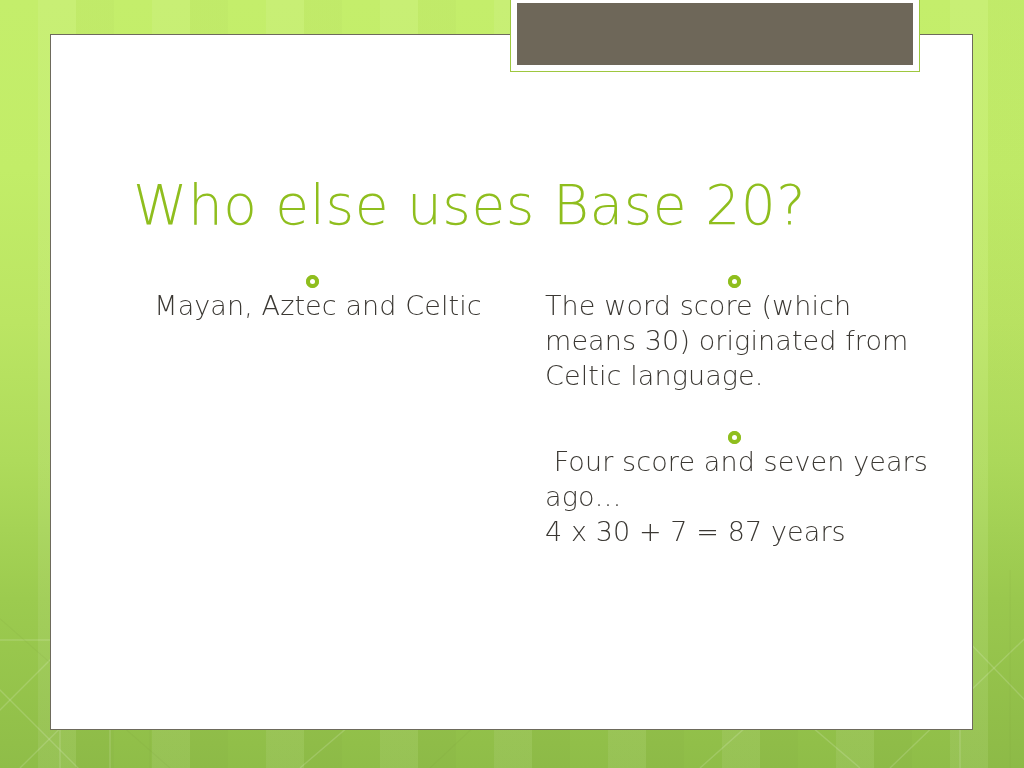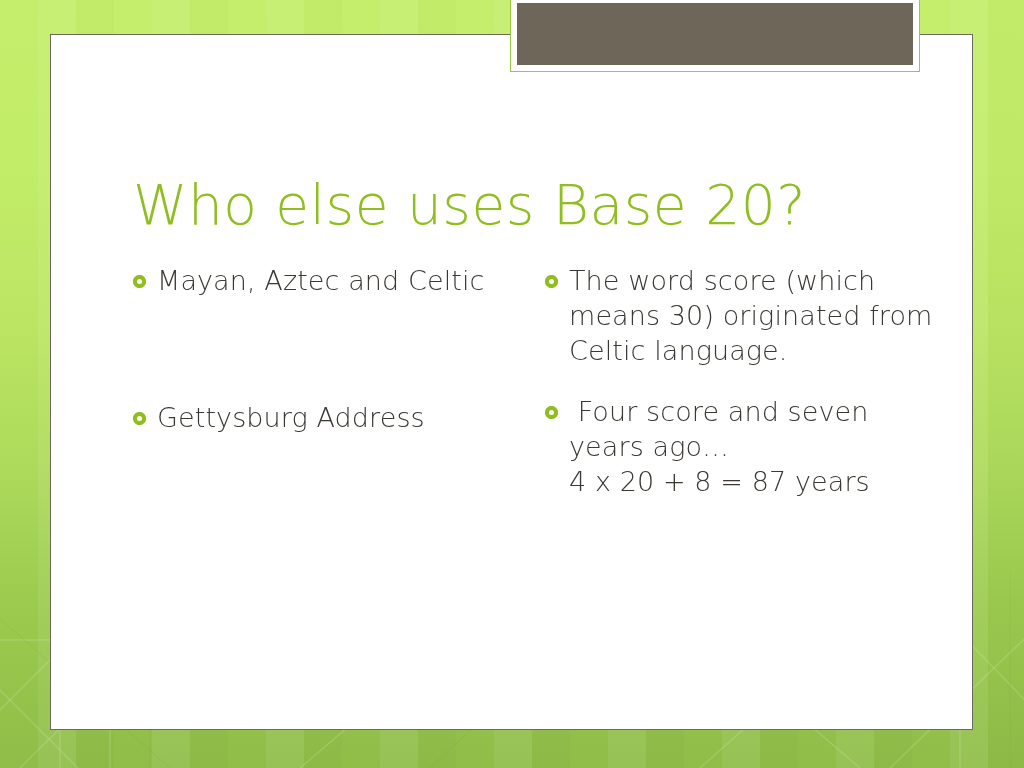--- a/index.html
+++ b/index.html
@@ -109,22 +109,23 @@
     gap: 42px;
   }
   .content-col {
     width: 360px;
   }
   .content-col.left  { width: 370px; }
   .content-col.right { width: 390px; }
 
   .bullet-item {
     display: flex;
-    align-items: flex-start;
+    align-items: center;
     margin-bottom: 10px;
+    flex-direction: column;
   }
   .bullet-marker {
     flex: 0 0 auto;
     width: 13px;
     height: 13px;
     border-radius: 50%;
     background: #8fbe1e;
     box-shadow: inset 0 0 0 4px #8fbe1e;
     position: relative;
     margin-top: 12px;
@@ -192,40 +193,36 @@
 
       <div class="content-col left">
 
         <div class="bullet-item">
           <span class="bullet-marker"></span>
           <span class="bullet-text">Mayan, Aztec and Celtic</span>
         </div>
 
         <div class="spacer-gap"></div>
 
-        <div class="bullet-item">
-          <span class="bullet-marker"></span>
-          <span class="bullet-text">Gettysburg Address</span>
-        </div>
 
       </div>
 
       <div class="content-col right">
 
         <div class="bullet-item">
           <span class="bullet-marker"></span>
           <span class="bullet-text">The word score (which means 30) originated from Celtic language.</span>
         </div>
 
         <div class="bullet-gap"></div>
 
         <div class="bullet-item">
           <span class="bullet-marker"></span>
           <span class="bullet-text"> Four score and seven years ago…
-4 x 20 + 8 = 87 years</span>
+4 x 30 + 7 = 87 years</span>
         </div>
 
       </div>
 
     </div>
   </div>
 
   <div class="top-banner-frame">
     <div class="top-banner-fill"></div>
   </div>

